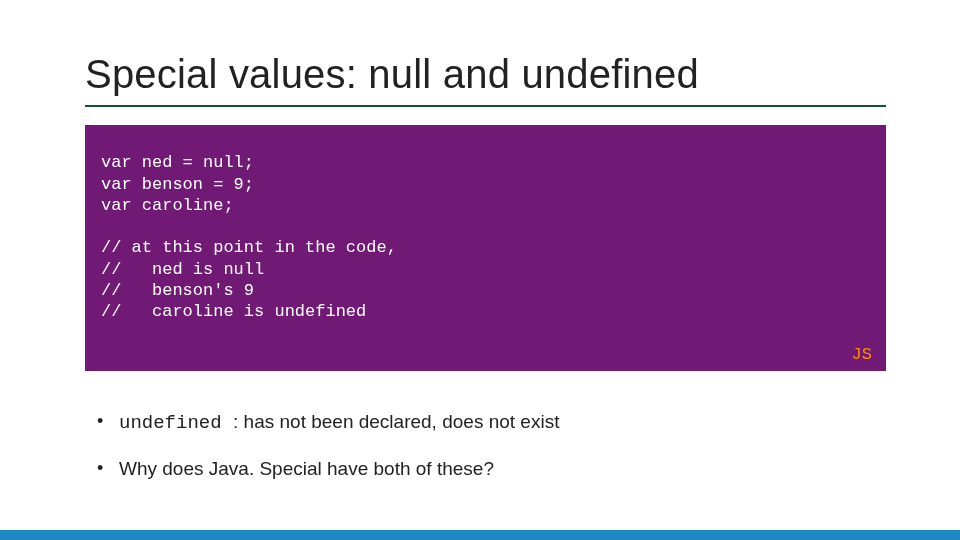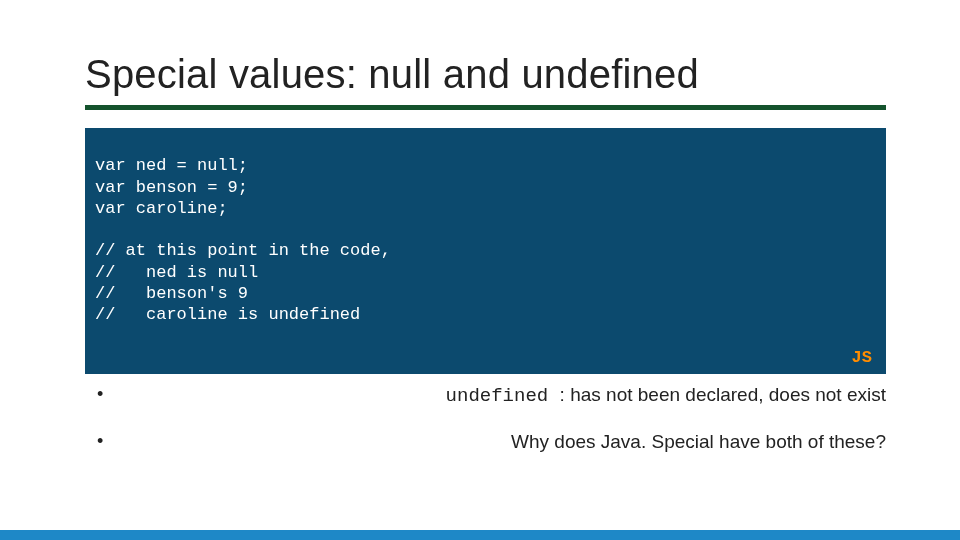--- a/index.html
+++ b/index.html
@@ -8,50 +8,49 @@
     width: 960px;
     height: 540px;
     padding: 52px 74px 40px 85px;
     position: relative;
   }
   .title {
     font-size: 40px;
     font-weight: 300;
     color: #222;
     letter-spacing: 0.2px;
-    border-bottom: 5px solid #14532d;
+    border-bottom: 2px solid #14532d;
     padding-bottom: 8px;
     margin-bottom: 18px;
   }
   .code-block {
-    background: #0c4a6e;
+    background: #701a75;
     color: #fff;
     font-family: "Courier New", Courier, monospace;
     font-size: 17px;
     line-height: 1.25;
-    padding: 6px 10px 6px 10px;
+    padding: 6px 10px 6px 16px;
     white-space: pre;
     position: relative;
-    margin-bottom: 8px;
+    margin-bottom: 38px;
   }
   .js-tag {
     position: absolute;
     right: 14px;
     bottom: 6px;
     color: #ff8c00;
     font-family: "Courier New", Courier, monospace;
     font-size: 17px;
-    font-weight: bold;
+    font-weight: normal;
   }
   .bullets {
     list-style: none;
     padding-left: 8px;
     font-size: 19px;
     color: #222;
-    text-align: right;
   }
   .bullets li {
     position: relative;
     padding-left: 26px;
     margin-bottom: 20px;
     line-height: 1.35;
   }
   .bullets li::before {
     content: "•";
     position: absolute;

